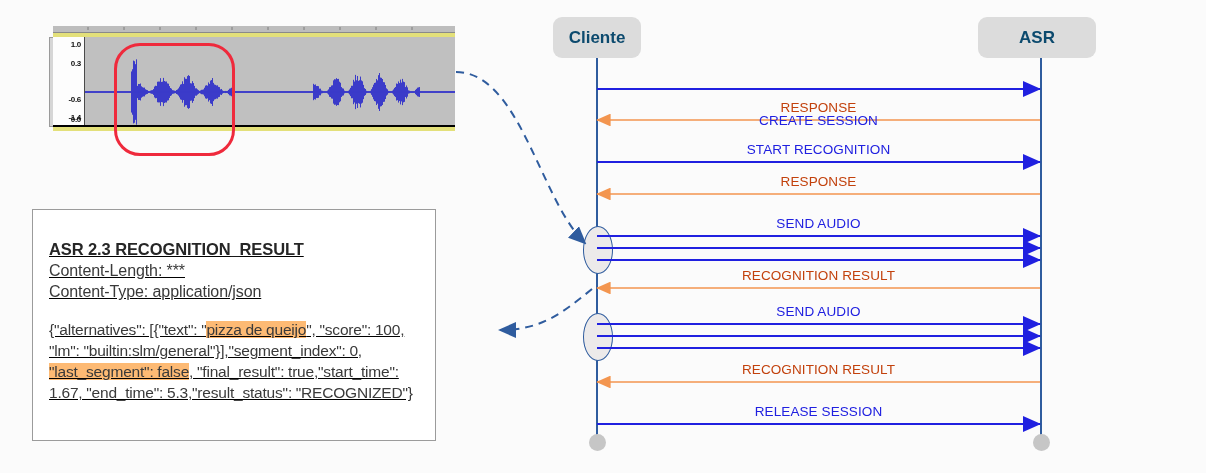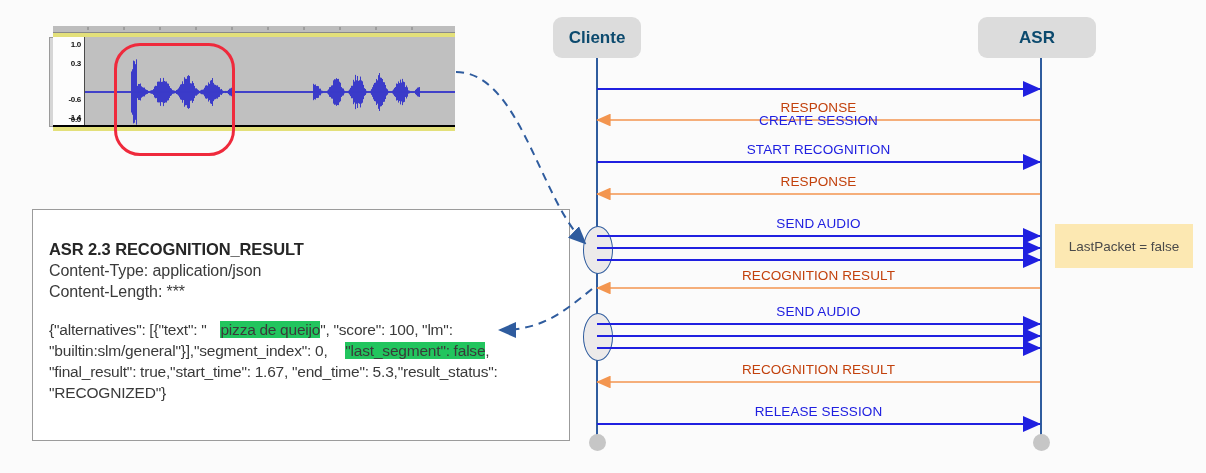--- a/index.html
+++ b/index.html
@@ -25,31 +25,32 @@
   .wf-yellow-bot{position:absolute;left:0;top:101px;width:402px;height:4px;background:#e3e07a;}
   .wf-left-edge{position:absolute;left:-4px;top:11px;width:4px;height:88px;background:#d6d6d6;border:1px solid #9a9a9a;}
   #wave-svg{position:absolute;left:31px;top:11px;}
   #selection-box{
     position:absolute;left:61px;top:17px;width:115px;height:107px;
     border:3px solid #ef2a3c;border-radius:26px;background:transparent;
   }
 
   
   #json-note{
-    position:absolute;left:32px;top:209px;width:538px;height:232px;
+    position:absolute;left:32px;top:209px;width:404px;height:232px;
     background:#ffffff;border:1px solid #9b9b9b;box-sizing:border-box;
     padding:30px 14px 0 16px;
+    text-decoration:underline;
   }
   #json-note .title{
     font-size:16.5px;font-weight:bold;color:#262626;margin:0 0 1px 0;
     letter-spacing:-0.1px;
   }
   #json-note .hdr{font-size:16px;color:#3a3a3a;line-height:1.32;letter-spacing:-0.1px;}
   #json-note .body{font-size:15.5px;color:#3a3a3a;line-height:1.36;margin-top:17px;letter-spacing:-0.2px;word-spacing:-0.3px;}
-  .hl{background:#22c55e;margin-left:14px;}
+  .hl{background:#fdba74;}
 
   
   #seq{position:absolute;left:0;top:0;width:1206px;height:473px;}
   .actor-box{
     position:absolute;height:41px;background:#dcdcdc;border-radius:9px;
     display:flex;align-items:center;justify-content:center;
     font-size:17px;font-weight:bold;color:#0c4a6e;
   }
   #actor-cliente{left:553px;top:17px;width:88px;}
   #actor-asr{left:978px;top:17px;width:118px;}
@@ -491,22 +492,22 @@
       <span style="top:58px;">-0.6</span>
       <span style="top:76px;">-1.4</span>
     </div>
 
     <div class="wf-yellow-bot"></div>
     <div id="selection-box"></div>
   </div>
 
   <div id="json-note">
     <div class="title">ASR 2.3 RECOGNITION_RESULT</div>
+    <div class="hdr">Content-Length: ***</div>
     <div class="hdr">Content-Type: application/json</div>
-    <div class="hdr">Content-Length: ***</div>
     <div class="body" id="json-payload"><span>{"alternatives": [{"text": "</span><span class="hl">pizza de queijo</span><span>", "score": 100, "lm": "builtin:slm/general"}],"segment_index": 0, </span><span class="hl">"last_segment": false</span><span>, "final_result": true,"start_time": 1.67, "end_time": 5.3,"result_status": "RECOGNIZED"}</span></div>
   </div>
 
   <div id="seq">
 
     <div class="actor-box" id="actor-cliente">Cliente</div>
     <div class="actor-box" id="actor-asr">ASR</div>
 
     <div class="lifeline" id="lifeline-cliente"></div>
     <div class="lifeline" id="lifeline-asr"></div>
@@ -554,15 +555,14 @@
         <div class="msg-label res" style="left: 597px; width: 443px; top: 100px;">RESPONSE</div>
         <div class="msg-label req" style="left: 597px; width: 443px; top: 142px;">START RECOGNITION</div>
         <div class="msg-label res" style="left: 597px; width: 443px; top: 174px;">RESPONSE</div>
         <div class="msg-label req" style="left: 597px; width: 443px; top: 216px;">SEND AUDIO</div>
         <div class="msg-label res" style="left: 597px; width: 443px; top: 268px;">RECOGNITION RESULT</div>
         <div class="msg-label req" style="left: 597px; width: 443px; top: 304px;">SEND AUDIO</div>
         <div class="msg-label res" style="left: 597px; width: 443px; top: 362px;">RECOGNITION RESULT</div>
         <div class="msg-label req" style="left: 597px; width: 443px; top: 404px;">RELEASE SESSION</div>
       </div>
 
-    <div class="note-box" id="note-lastpacket">LastPacket = false</div>
   </div>
 </div>
 
 </body></html>

